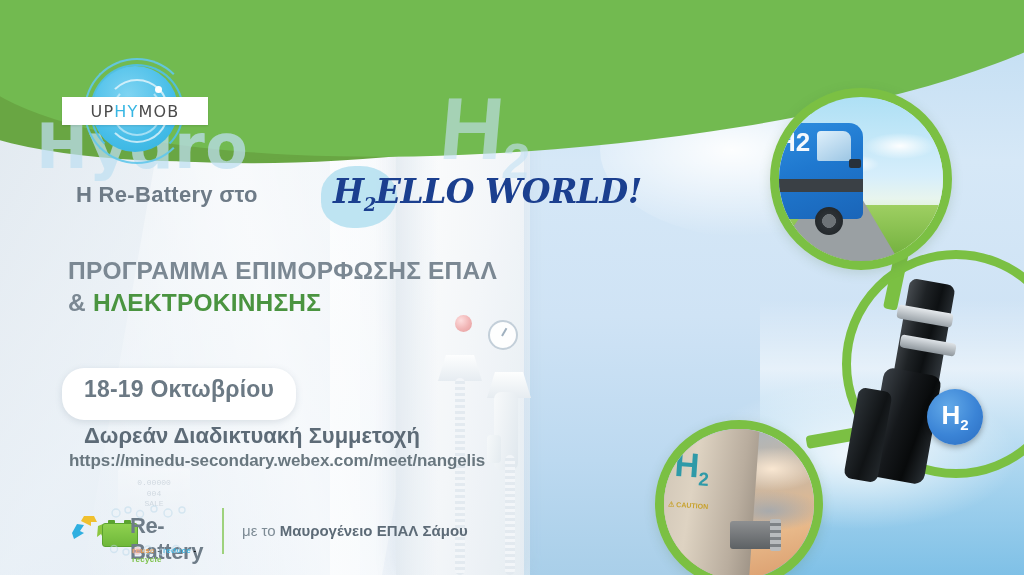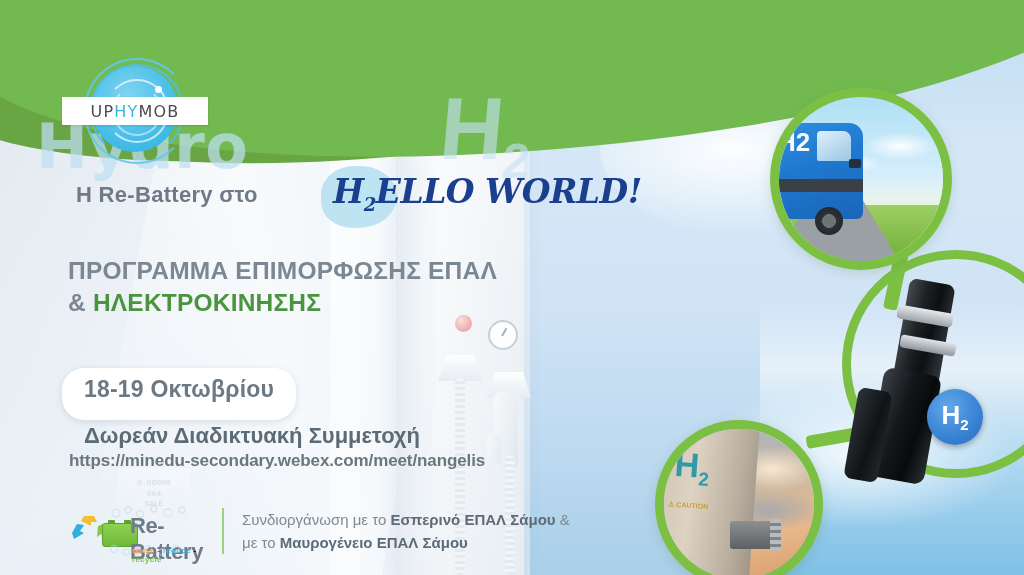--- a/index.html
+++ b/index.html
@@ -289,21 +289,20 @@
             <circle cx="18" cy="47" r="3"></circle>
             <circle cx="40" cy="45" r="4"></circle>
           <circle cx="54" cy="47" r="3"></circle>
             <circle cx="68" cy="44" r="3.5"></circle>
         </g>
         <circle cx="29" cy="46" r="4" fill="#f0b6b6"></circle>
       </svg>
     </div>
     <div class="divider"></div>
     <div class="coorg">
-      <div><span>Συνδιοργάνωση με το </span><b>Εσπερινό ΕΠΑΛ Σάμου</b><span> &amp;</span></div>
       <div><span>με το </span><b>Μαυρογένειο ΕΠΑΛ Σάμου</b></div>
     </div>
   </div>
 
   <div class="connector c1"></div>
   <div class="connector c2"></div>
   <div class="big-ring"></div>
 
   <div class="nozzle-wrap">
     <div class="nz-barrel"></div>

